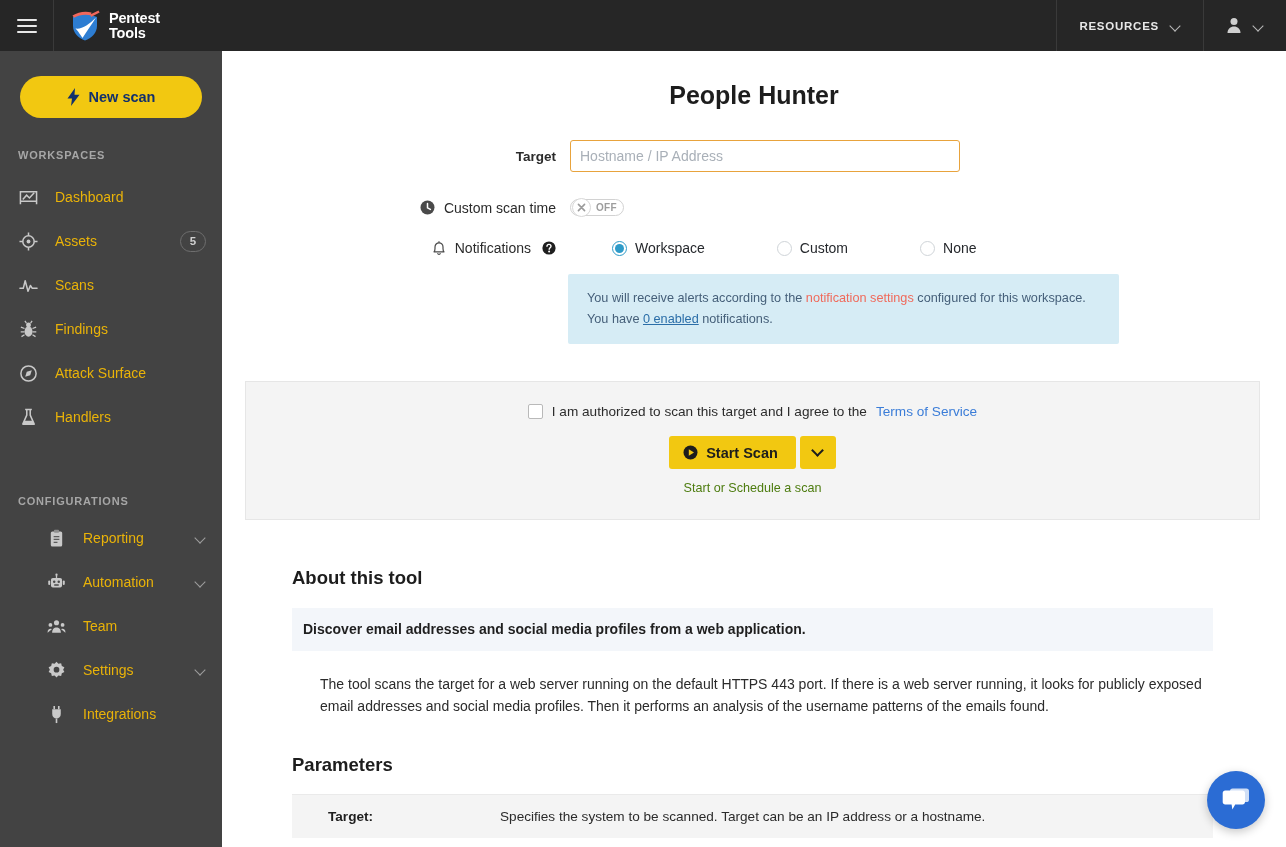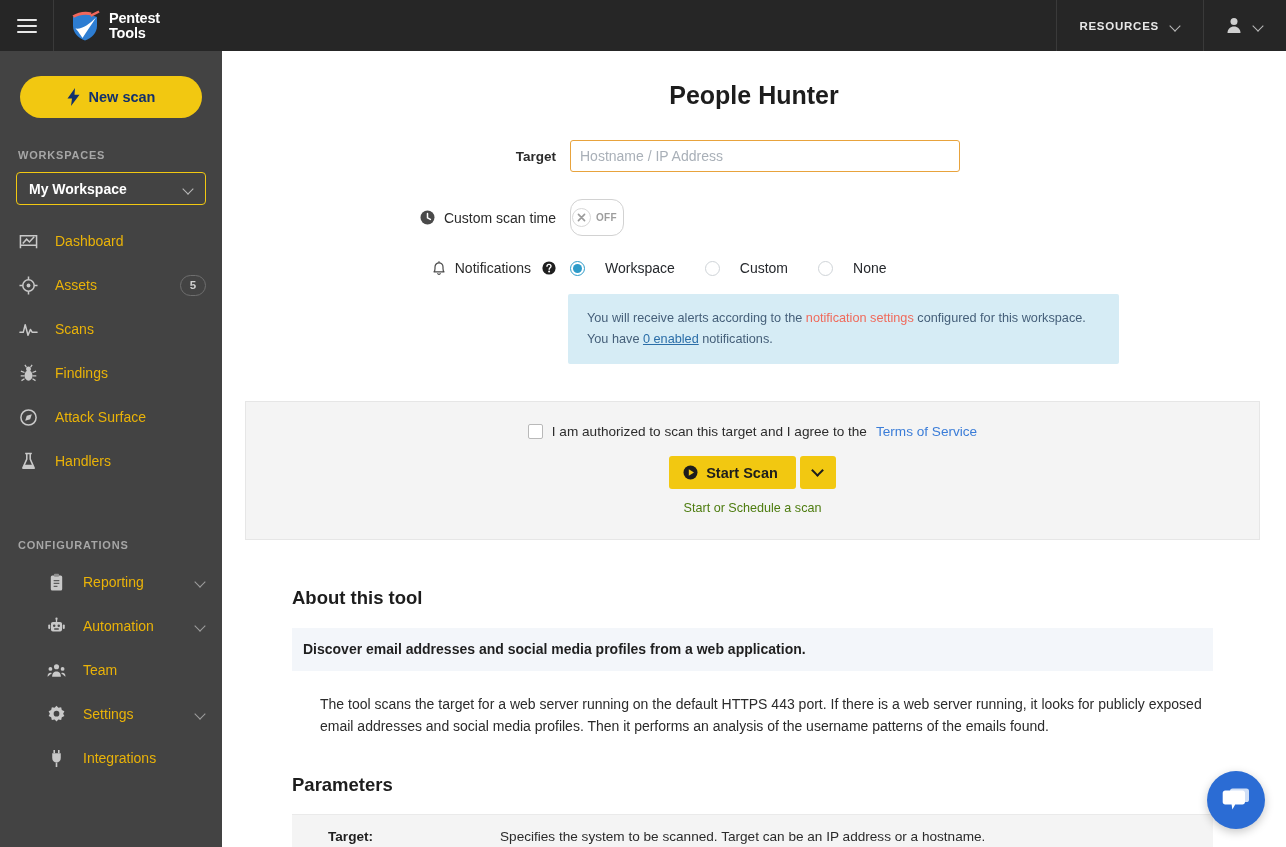--- a/index.html
+++ b/index.html
@@ -159,40 +159,40 @@
   .label-with-icon {
     width: 348px; display: flex; align-items: center; justify-content: flex-end;
     gap: 9px; padding-right: 14px;
     font-size: 14px; color: #2b2b2b;
   }
   .clock-icon { width: 15px; height: 15px; display:block; }
   .bell-icon { width: 14px; height: 16px; display:block; }
   .help-icon { width: 14px; height: 14px; display:block; margin-left: 2px; }
 
   .toggle {
-    width: 54px; height: 37px; border: 1px solid #d2d2d2;
+    width: 54px; height: 17px; border: 1px solid #d2d2d2;
     border-radius: 12px; background: #fff;
     display: flex; align-items: center; cursor: pointer;
     position: relative;
   }
   .toggle .knob {
     width: 19px; height: 19px; border-radius: 50%;
     background: #fff; border: 1px solid #d8d8d8;
     margin-left: 1px;
     display: flex; align-items: center; justify-content: center;
   }
   .toggle .knob svg { width: 9px; height: 9px; display: block;}
   .toggle .off-lbl {
     font-size: 10px; font-weight: bold; color: #9d9d9d;
     margin-left: 5px; letter-spacing: 0.3px;
   }
 
   .row-notif { margin-top: 24px; display: flex; align-items: center; }
   .radio-group { display: flex; align-items: center; gap: 0; }
-  .radio-opt { display: flex; align-items: center; gap: 20px; cursor: pointer; margin-right: 30px;}
+  .radio-opt { display: flex; align-items: center; gap: 8px; cursor: pointer; margin-right: 30px; margin-left: 42px;}
   .radio-opt:last-child { margin-right: 0; }
   .radio {
     width: 15px; height: 15px; border-radius: 50%;
     border: 1px solid #cfd4d8; background: #fff;
     display: flex; align-items: center; justify-content: center;
   }
   .radio.checked { border: 1px solid #2e9bc9; }
   .radio.checked::after {
     content: ""; width: 9px; height: 9px; border-radius: 50%;
     background: #2e9bc9;
@@ -329,24 +329,20 @@
 
   <div class="newscan-btn">
     <svg class="bolt" viewBox="0 0 13 18">
       <path d="M8 0 L0.5 10.5 L5 10.5 L4 18 L12.5 6.8 L7.5 6.8 Z" fill="#12306b"></path>
     </svg>
     <span class="lbl">New scan</span>
   </div>
 
   <div class="side-section ws-section">WORKSPACES</div>
 
-  <div class="ws-select">
-    <span class="lbl">My Workspace</span>
-    <span class="caret"></span>
-  </div>
 
   <div class="nav-list">
 
     <div class="nav-item">
       <span class="ico">
         <svg viewBox="0 0 20 20" width="19" height="19">
           <path d="M1.5 4 H18.5 V14 H1.5 Z M1.5 14 L1.5 17 M18.5 14 L18.5 17" fill="none" stroke="#c9c9c9" stroke-width="1.6"></path>
           <path d="M4 12 L8 7.5 L11 10.5 L16 5" fill="none" stroke="#c9c9c9" stroke-width="1.6"></path>
         </svg>
       </span>

